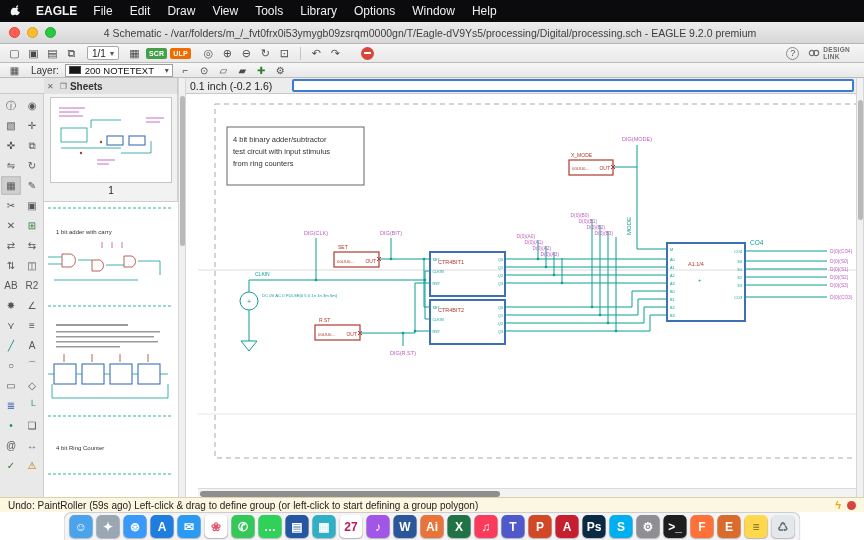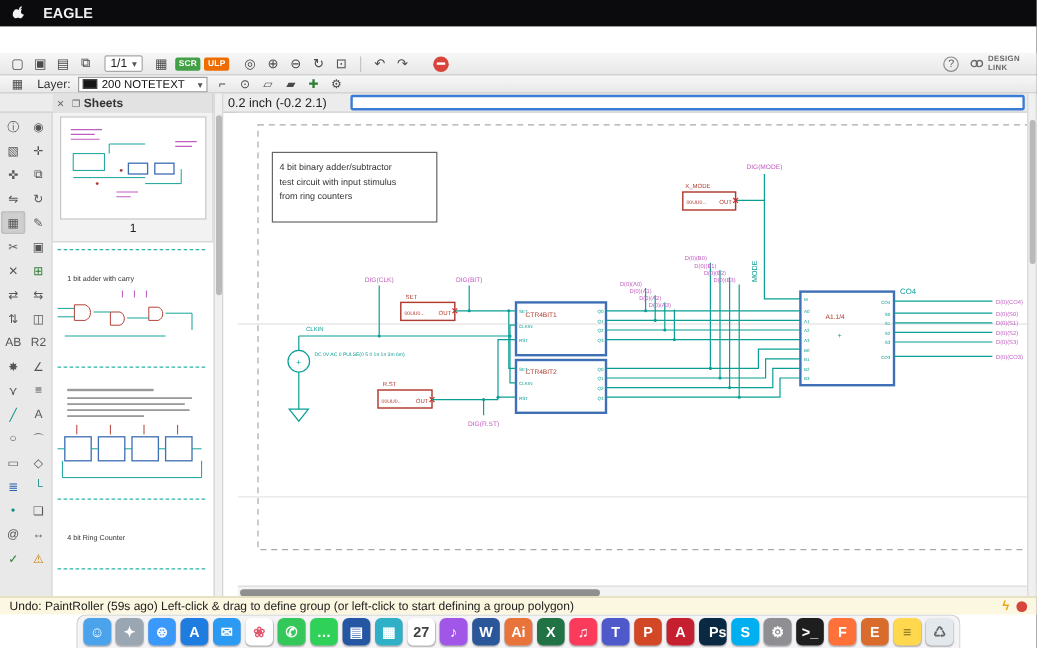--- a/index.html
+++ b/index.html
@@ -115,22 +115,42 @@
 
 <div id="page">
 
   <div id="menubar" class="abs">
     <span class="apple">
       <svg width="13" height="14" viewBox="0 0 16 16">
           <path fill="#f2f2f2" d="M10.8 1.2c.1 1-.3 2-1 2.7-.6.7-1.6 1.2-2.5 1.1-.1-1 .4-2 1-2.6.7-.7 1.7-1.2 2.5-1.2zM13.4 11.4c-.4 1-.6 1.4-1.2 2.2-.8 1.2-1.9 2.6-3.2 2.6-1.2 0-1.5-.8-3-.8s-1.9.8-3 .8c-1.3 0-2.3-1.3-3.1-2.5C-1.2 10.6.3 6.3 2.6 5.1c1.1-.6 2.2-.4 3.1 0 .7.3 1.3.4 2.1 0 1-.4 2.2-.7 3.4.1-1 .6-1.6 1.6-1.5 2.9.1 1.5.9 2.7 3.7 3.3z" transform="scale(.82) translate(1.5 0)"></path>
         </svg>
     </span>
     <span class="appname">EAGLE</span>
-  </div>
-
+    <div class="menus">
+
+    <span class="menu-item">File</span>
+        <span class="menu-item">Edit</span>
+        <span class="menu-item">Draw</span>
+        <span class="menu-item">View</span>
+        <span class="menu-item">Tools</span>
+        <span class="menu-item">Library</span>
+        <span class="menu-item">Options</span>
+        <span class="menu-item">Window</span>
+        <span class="menu-item">Help</span>
+      </div>
+  </div>
+
+  <div id="titlebar" class="abs">
+    <div class="lights">
+      <span class="light l-close"></span>
+      <span class="light l-min"></span>
+      <span class="light l-max"></span>
+    </div>
+    <span id="win-title">4 Schematic - /var/folders/m_/_fvt0frx0i53ymygb09zsrqm0000gn/T/Eagle-dV9Ys5/processing/Digital/processing.sch - EAGLE 9.2.0 premium</span>
+  </div>
 
   <div id="toolbar1" class="toolbar abs">
     <div class="trun">
 
     <span class="tbtn">▢</span>
         <span class="tbtn">▣</span>
         <span class="tbtn">▤</span>
         <span class="tbtn">⧉</span>
       </div>
     <div class="select">
@@ -191,21 +211,21 @@
         <span class="tbtn">⚙</span>
       </div>
   </div>
 
   <div id="hdrrow" class="abs"></div>
   <div id="sheets-header" class="abs">
     <span class="hbtn">✕</span>
     <span class="hbtn">❐</span>
     <span class="htitle">Sheets</span>
   </div>
-  <span id="coords" class="abs">0.2 inch (-0.2 2.1)</span>
+  <span id="coords" class="abs">0.1 inch (-0.2 1.6)</span>
   <input id="cmdline" class="abs" value="" style="">
 
   <div id="rail" class="abs">
 
   <span class="rail-item">ⓘ</span>
       <span class="rail-item">◉</span>
       <span class="rail-item">▧</span>
       <span class="rail-item">✛</span>
       <span class="rail-item">✜</span>
       <span class="rail-item">⧉</span>
@@ -480,21 +500,21 @@
         <div class="dock-icon" style="background: rgb(48, 209, 88);">
           <span class="dg">…</span>
         </div>
         <div class="dock-icon" style="background: rgb(36, 86, 163);">
           <span class="dg">▤</span>
         </div>
         <div class="dock-icon" style="background: rgb(48, 176, 199);">
           <span class="dg">▦</span>
         </div>
         <div class="dock-icon" style="background: rgb(255, 255, 255);">
-          <span class="dg" style="color: #404040;">27</span>
+          <span class="dg" style="color: #be185d;">27</span>
         </div>
         <div class="dock-icon" style="background: rgb(162, 86, 232);">
           <span class="dg">♪</span>
         </div>
         <div class="dock-icon" style="background: rgb(43, 87, 154);">
           <span class="dg">W</span>
         </div>
         <div class="dock-icon" style="background: rgb(232, 116, 59);">
           <span class="dg">Ai</span>
         </div>
@@ -506,21 +526,21 @@
         </div>
         <div class="dock-icon" style="background: rgb(80, 89, 201);">
           <span class="dg">T</span>
         </div>
         <div class="dock-icon" style="background: rgb(210, 71, 38);">
           <span class="dg">P</span>
         </div>
         <div class="dock-icon" style="background: rgb(197, 31, 48);">
           <span class="dg">A</span>
         </div>
-        <div class="dock-icon" style="background: rgb(10, 42, 67); justify-content: flex-end;">
+        <div class="dock-icon" style="background: rgb(10, 42, 67);">
           <span class="dg">Ps</span>
         </div>
         <div class="dock-icon" style="background: rgb(0, 175, 240);">
           <span class="dg">S</span>
         </div>
         <div class="dock-icon" style="background: rgb(142, 142, 147);">
           <span class="dg">⚙</span>
         </div>
         <div class="dock-icon" style="background: rgb(30, 30, 30);">
           <span class="dg">&gt;_</span>

